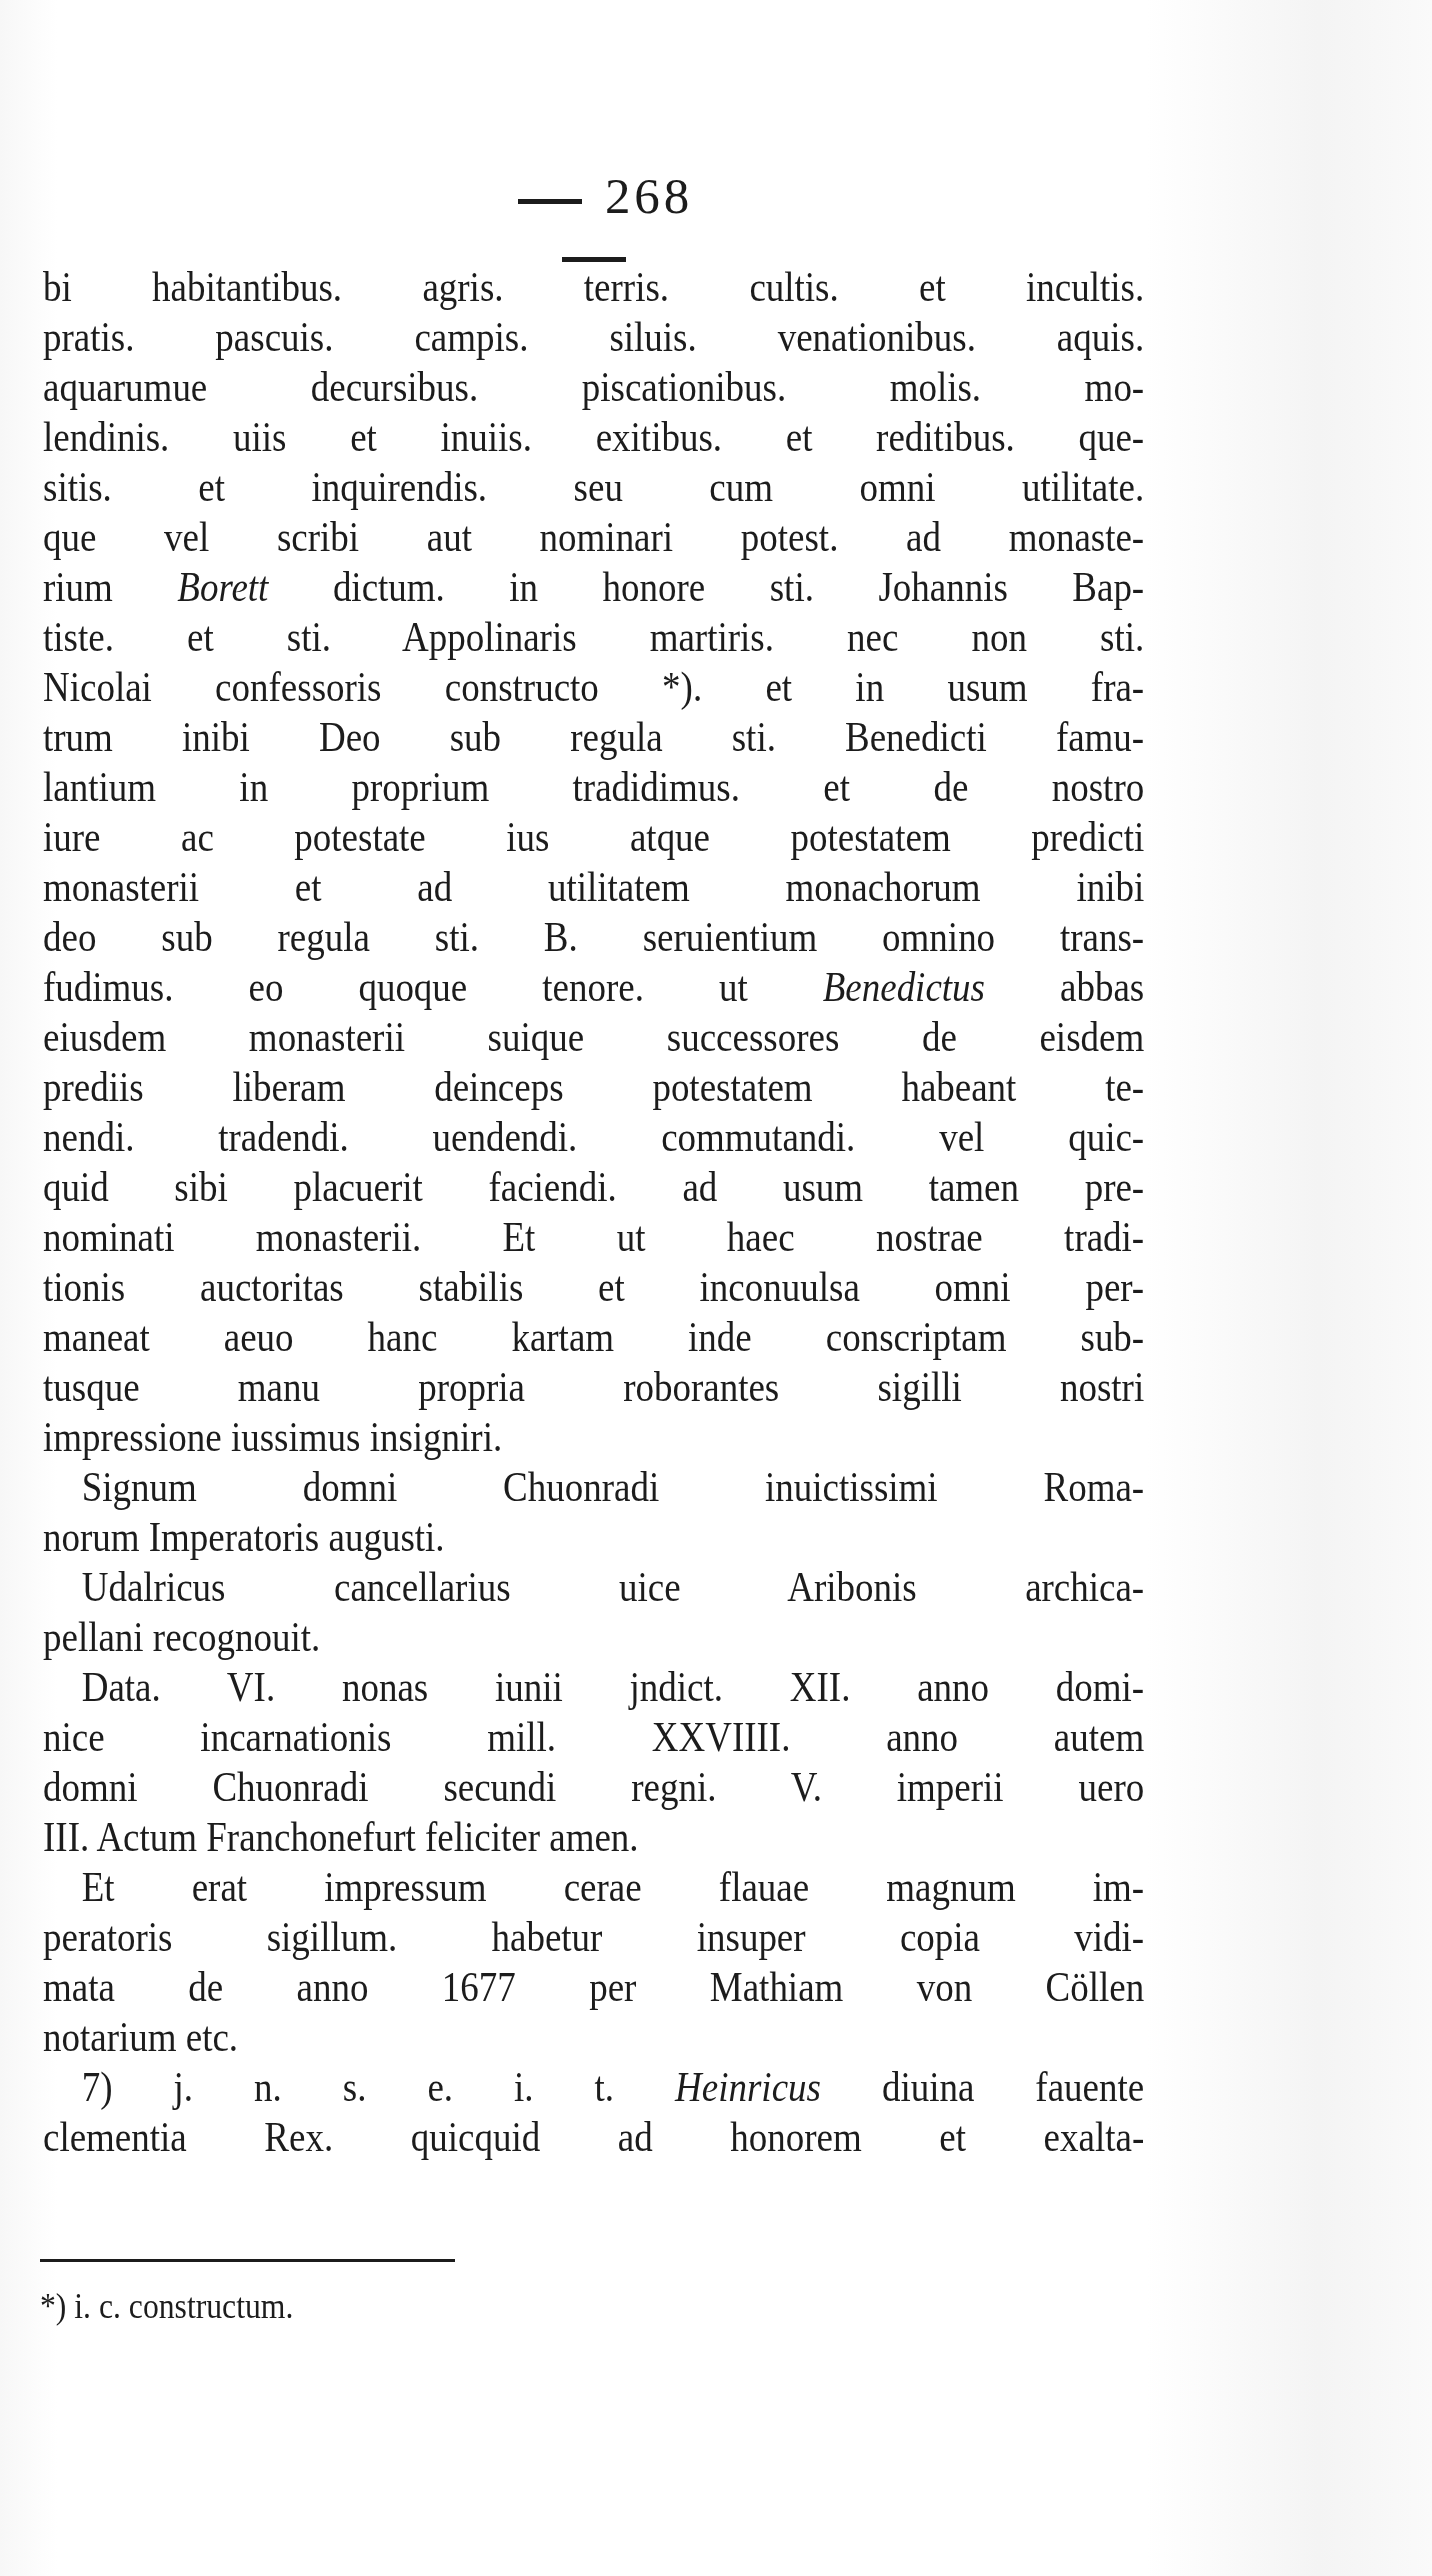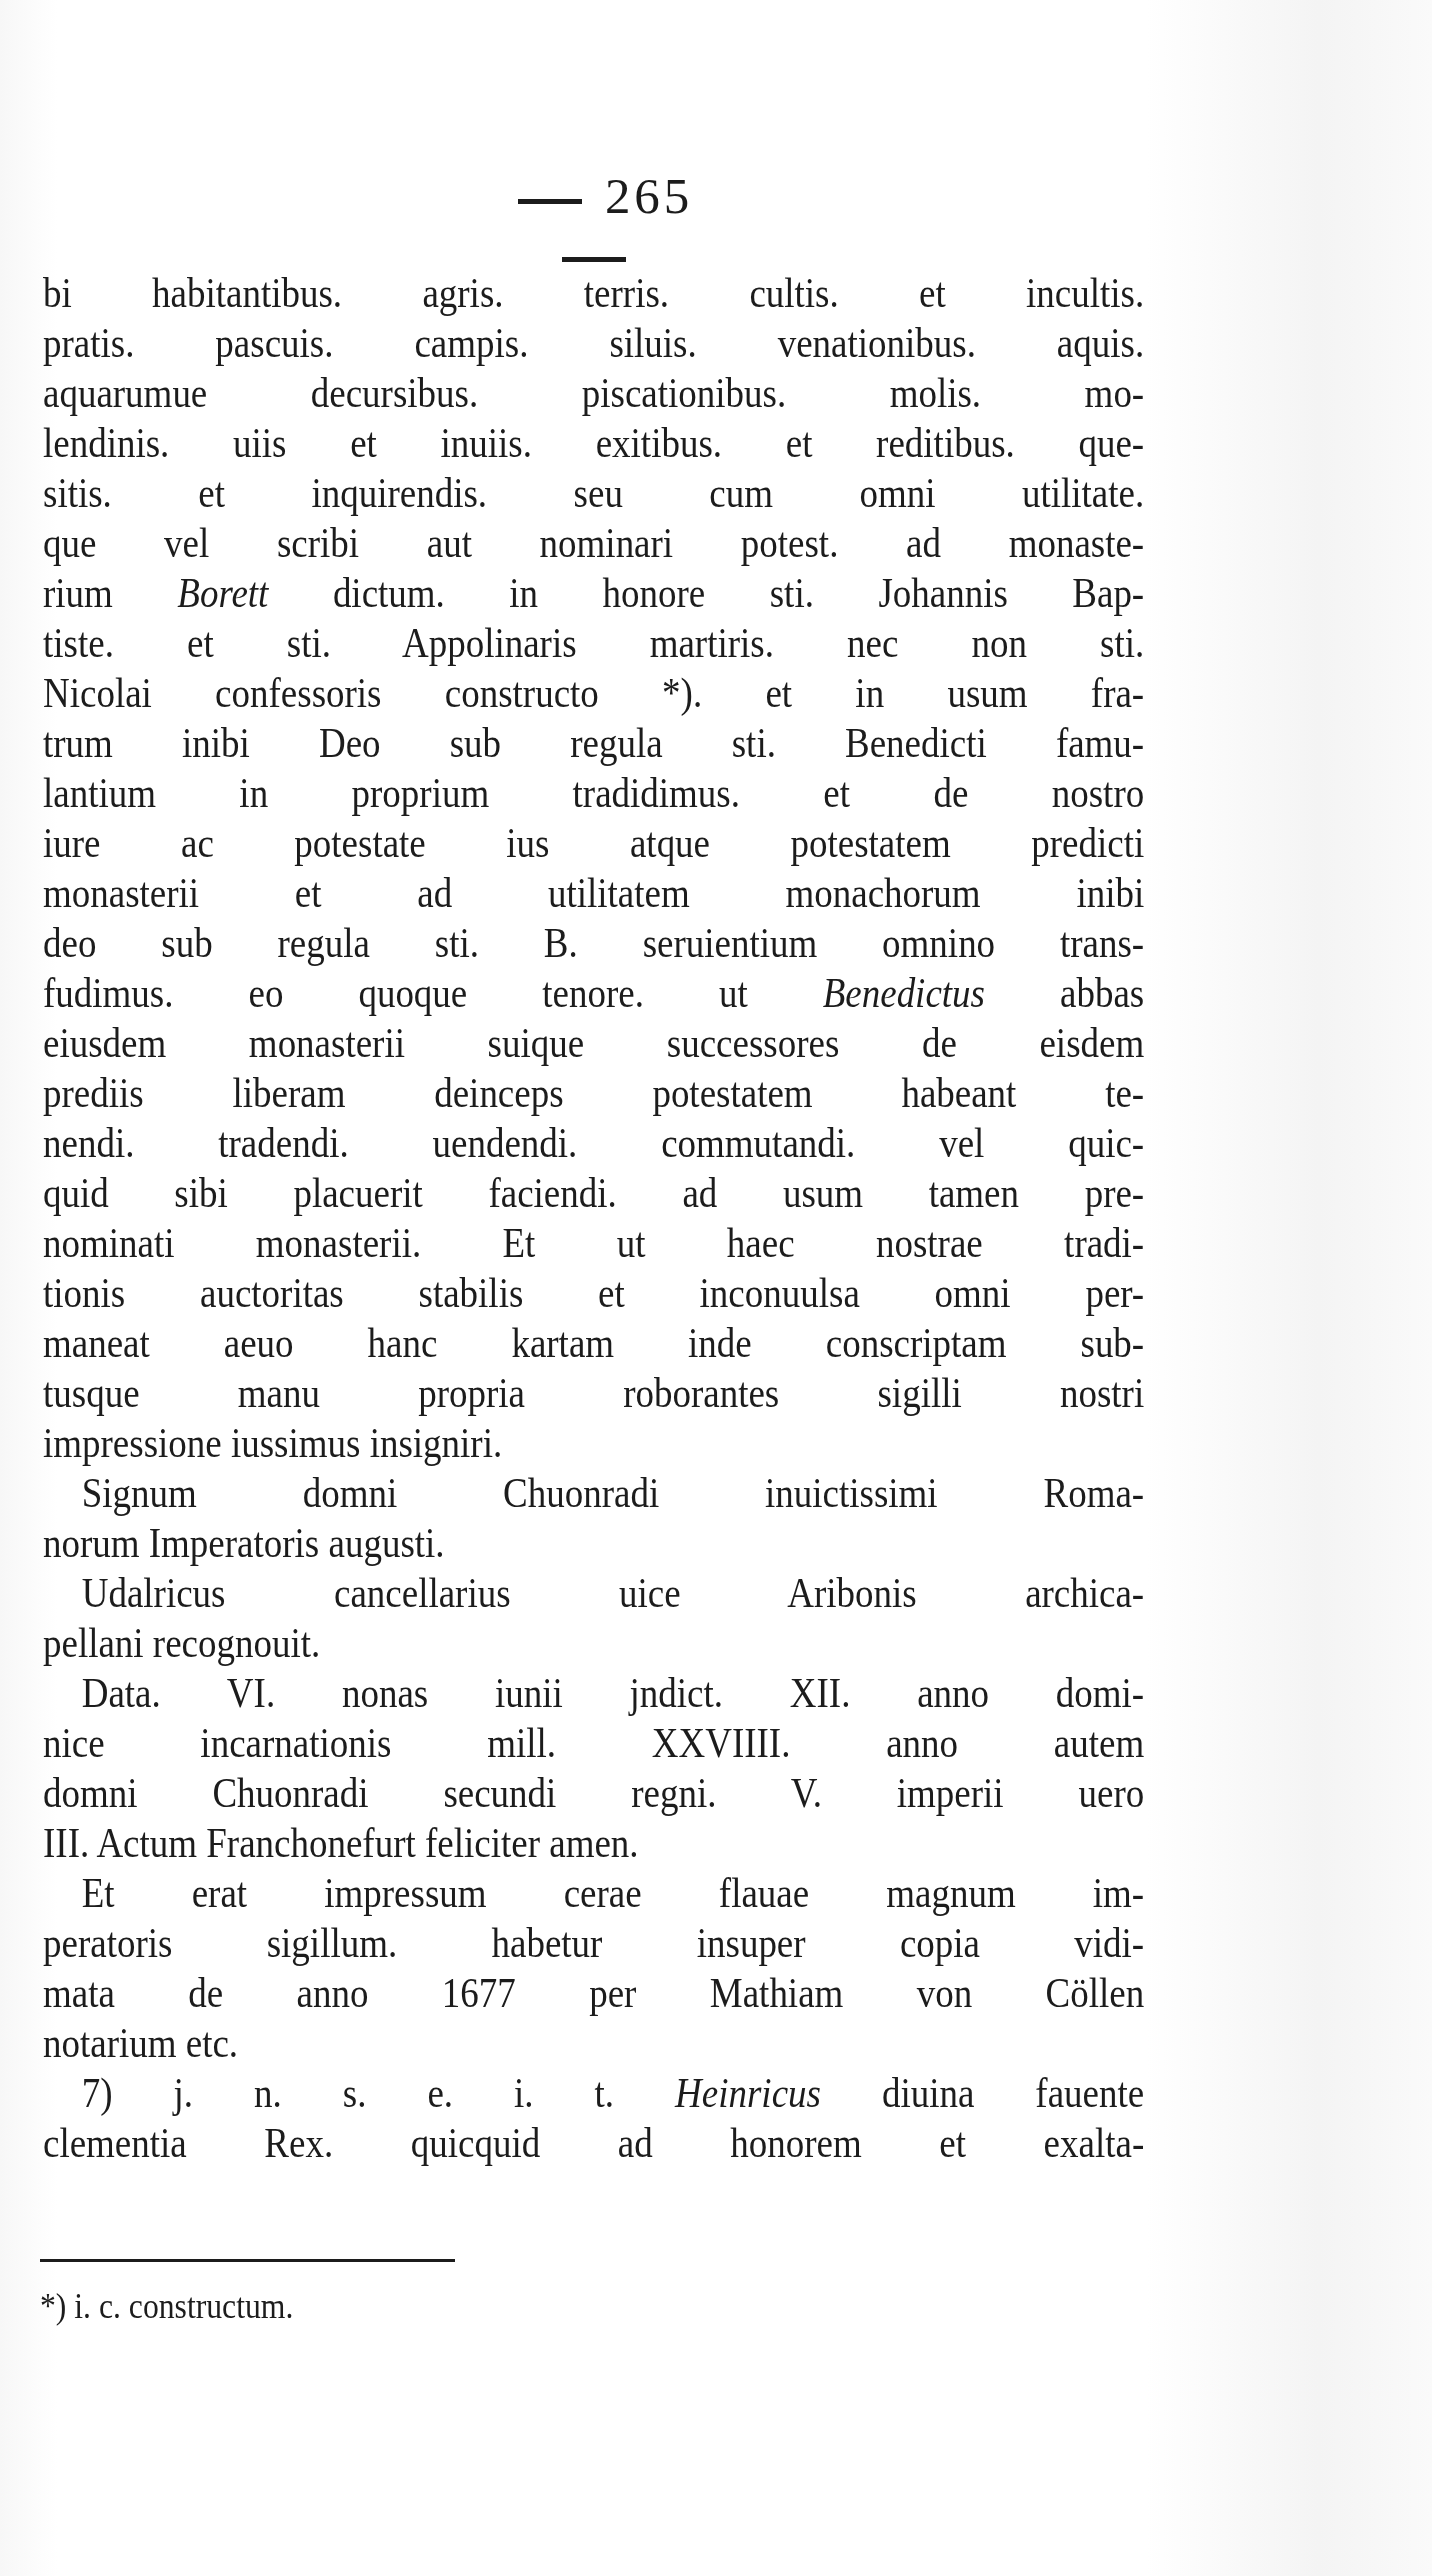--- a/index.html
+++ b/index.html
@@ -14,21 +14,21 @@
   .page {
     position: absolute; left: 0; top: 0; width: 1433px; height: 2576px;
     background: linear-gradient(90deg, #f7f7f7 0%, #ffffff 4%, #ffffff 80%, #f4f4f4 92%, #fafafa 100%);
   }
   .page-number {
     position: absolute; top: 167px; left: 447px; width: 294px;
     text-align: center; font-size: 51px; letter-spacing: 3.8px;
   }
   .page-number .dash { display: inline-block; width: 64px; height: 4.5px; background:#1c1c1c; vertical-align: middle; margin: 0 23px; }
   .body-text {
-    position: absolute; left: 43px; top: 268px; width: 1101px;
+    position: absolute; left: 43px; top: 262px; width: 1101px;
   }
   .line {
     display: block;
     height: 50px; line-height: 50px;
     font-size: 43px;
     white-space: nowrap;
     text-align: justify;
     text-align-last: justify;
     transform: scaleX(0.86); transform-origin: left center;
     width: 116.3%;
@@ -42,21 +42,21 @@
   .footnote {
     position: absolute; left: 40px; top: 2284px; font-size: 36px; line-height: 45px;
     transform: scaleX(0.88); transform-origin: left center; white-space: nowrap;
   }
 </style>
 </head>
 <body>
 
 <div class="page">
   <div class="page-number">
-    <span class="dash"></span><span>265</span><span class="dash"></span>
+    <span class="dash"></span><span>268</span><span class="dash"></span>
   </div>
 
   <div class="body-text">
     <span class="line">bi habitantibus. agris. terris. cultis. et incultis.</span>
     <span class="line">pratis. pascuis. campis. siluis. venationibus. aquis.</span>
     <span class="line">aquarumue decursibus. piscationibus. molis. mo-</span>
     <span class="line">lendinis. uiis et inuiis. exitibus. et reditibus. que-</span>
     <span class="line">sitis. et inquirendis. seu cum omni utilitate.</span>
     <span class="line">que vel scribi aut nominari potest. ad monaste-</span>
     <span class="line"><span>rium </span><span class="it">Borett</span><span> dictum. in honore sti. Johannis Bap-</span></span>

